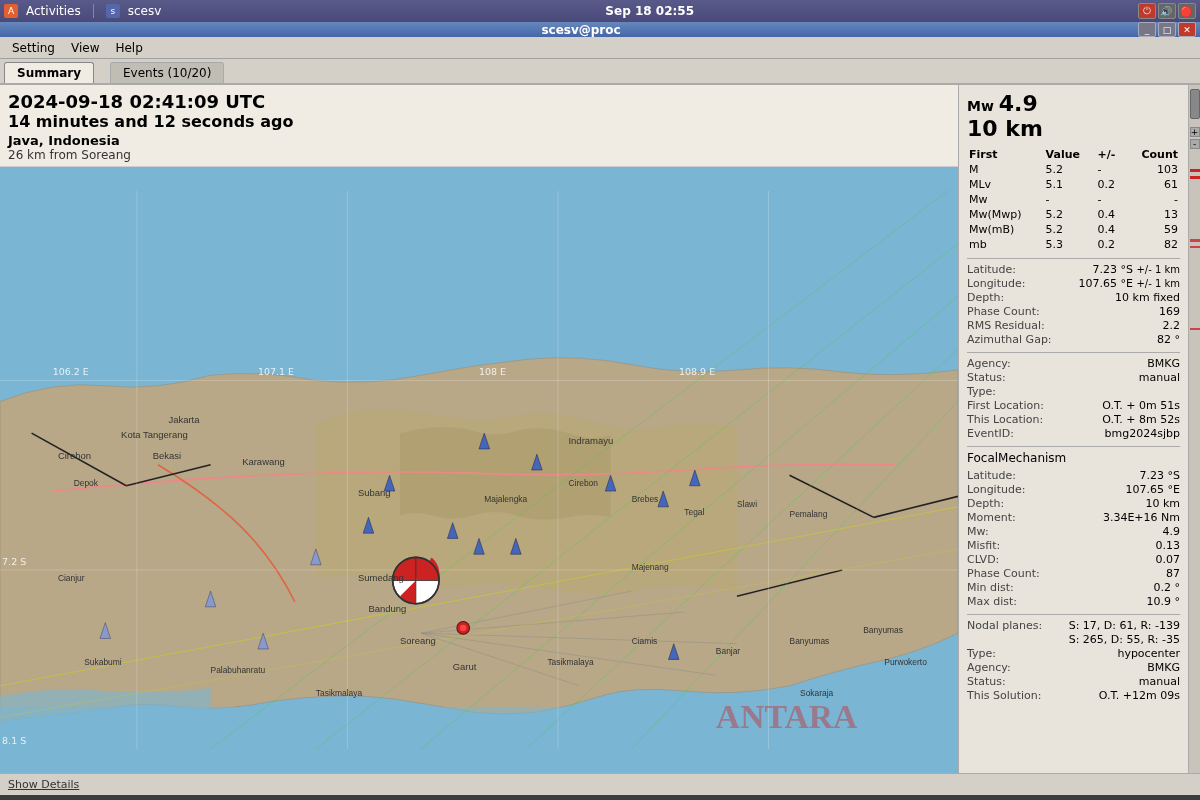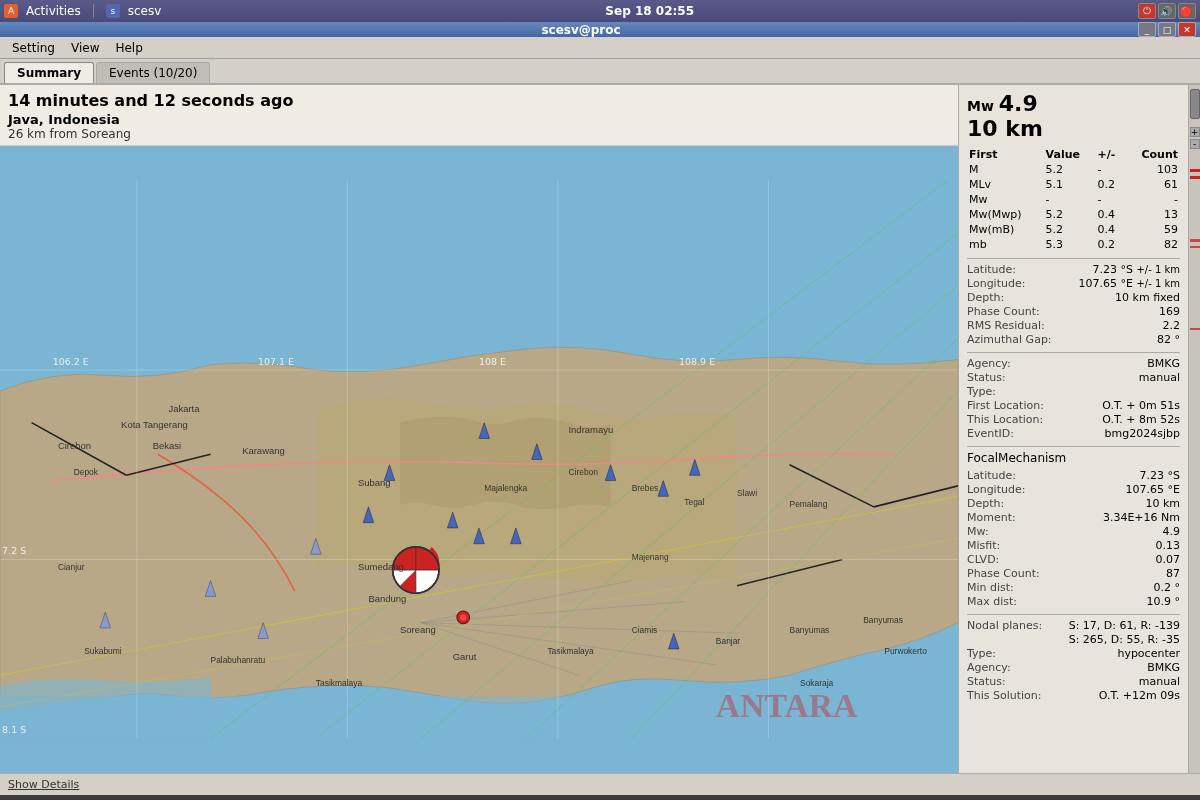--- a/index.html
+++ b/index.html
@@ -59,21 +59,21 @@
       padding: 0 4px;
       border-bottom: 2px solid #aaa;
     }
     .tab {
       padding: 3px 12px;
       background: #c0bdb5;
       border: 1px solid #aaa;
       border-bottom: none;
       font-size: 12px;
       cursor: pointer;
-      margin-right: 2px;
+      margin-right: 16px;
       border-radius: 3px 3px 0 0;
     }
     .tab.active {
       background: #f0ece4;
       border-color: #888;
       font-weight: bold;
     }
 
     
     .main-content {
@@ -221,20 +221,21 @@
 <div class="tabs">
   <div class="tab active">Summary</div>
   <div class="tab">Events (10/20)</div>
 </div>
 
 <div class="main-content">
 
   <div class="left-panel" style="display:flex;flex-direction:column;">
 
     <div class="event-info">
+      <div class="event-time">2024-09-18 02:41:09 UTC</div>
       <div class="event-ago">14 minutes and 12 seconds ago</div>
       <div class="event-location">Java, Indonesia</div>
       <div class="event-distance">26 km from Soreang</div>
     </div>
 
     <div class="map-container">
       <svg class="map-svg" viewBox="0 0 910 530" xmlns="http://www.w3.org/2000/svg">
 
         <rect width="910" height="530" fill="#7ab5d4"></rect>
 

